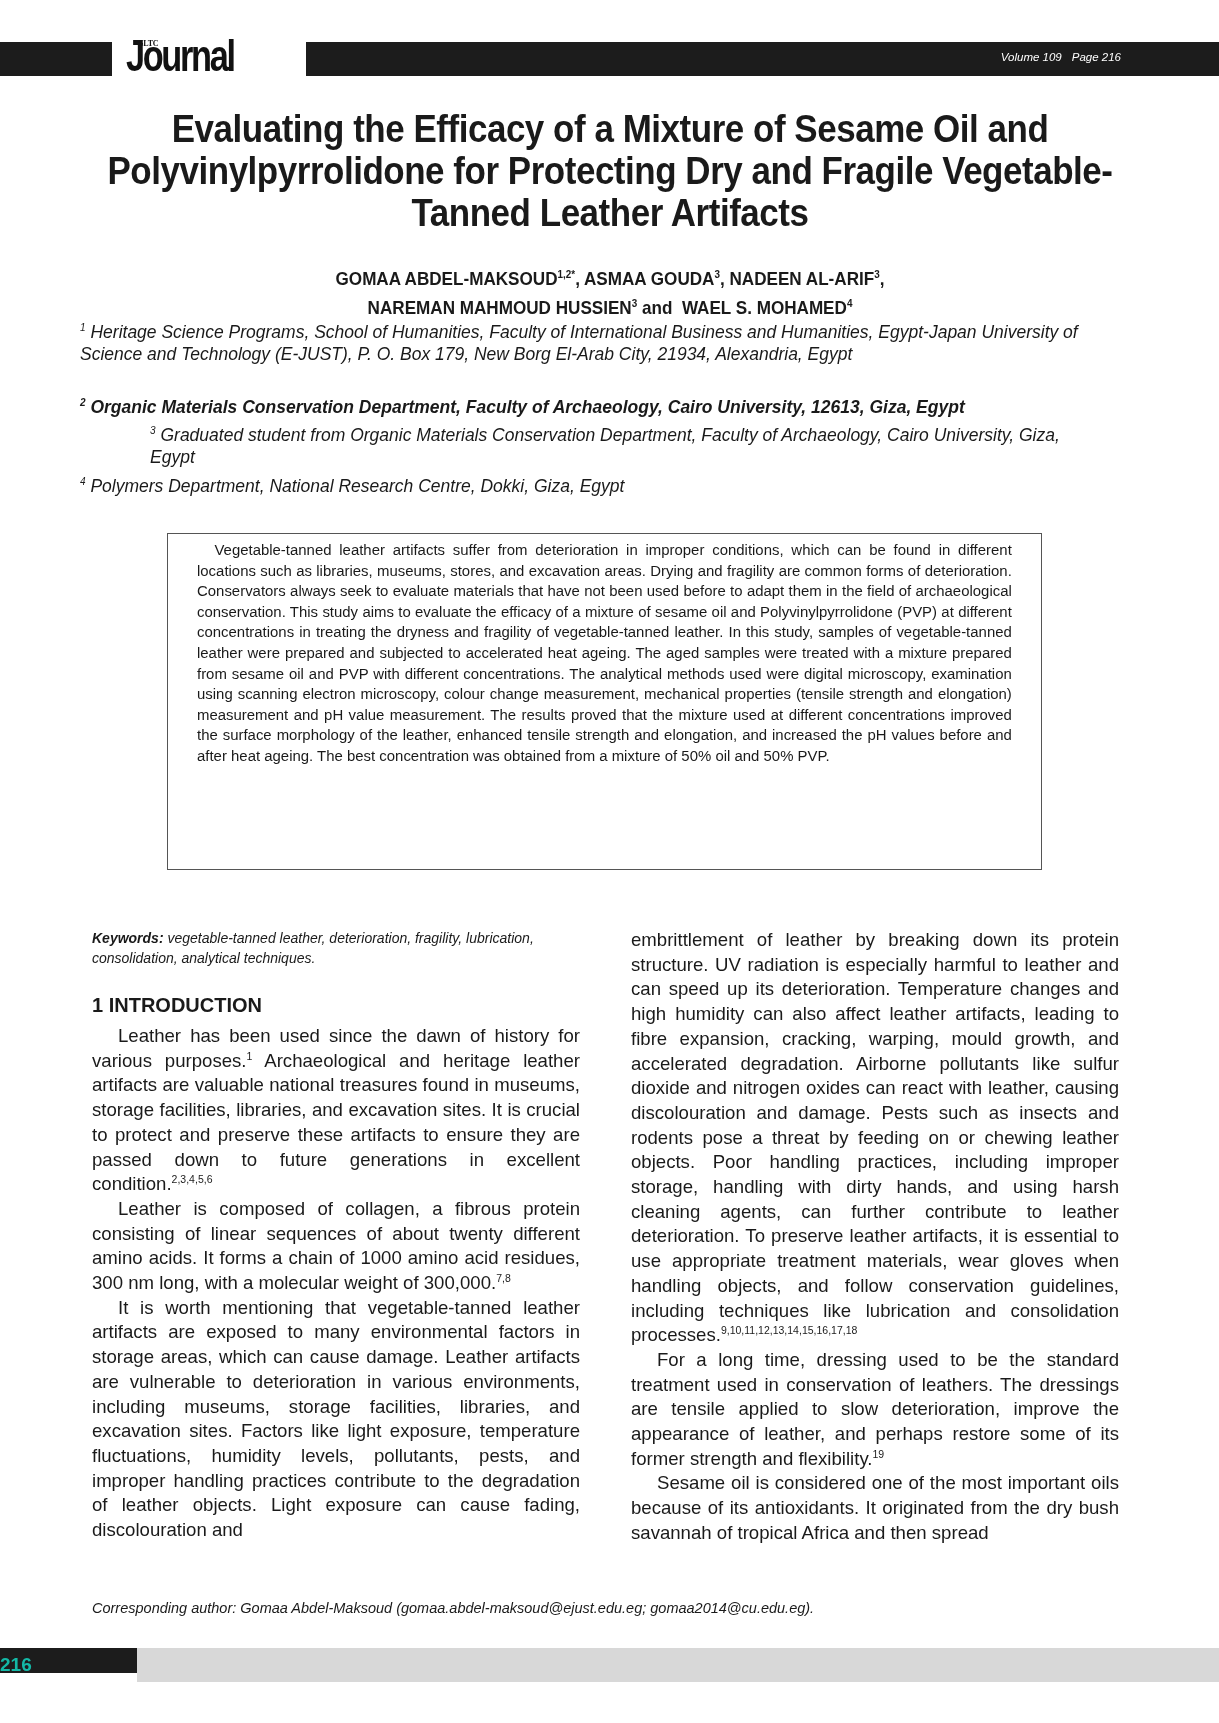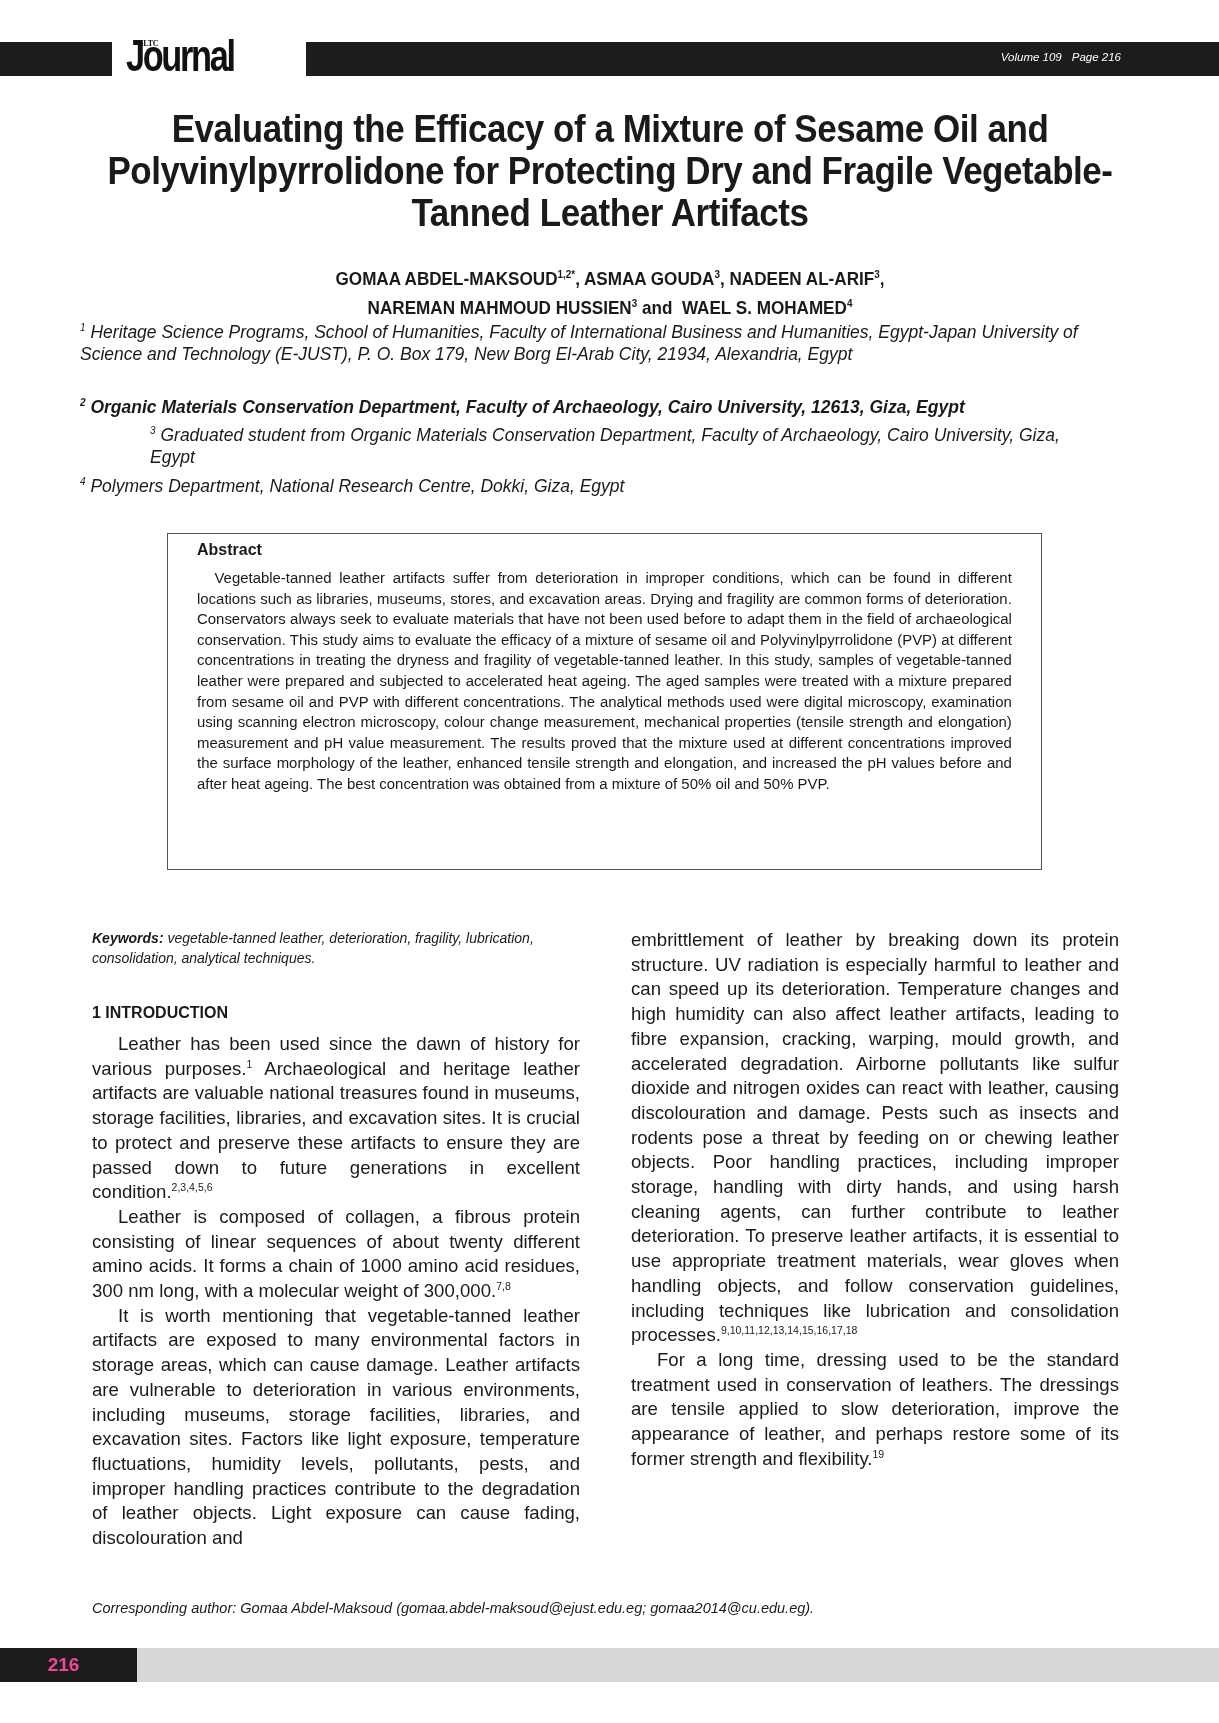--- a/index.html
+++ b/index.html
@@ -27,27 +27,27 @@
 
   .abstract-box { position: absolute; left: 167px; top: 533px; width: 875px; height: 337px; border: 1px solid #555; box-sizing: border-box; padding: 6px 29px 0 29px; }
   .abstract-title { font-weight: bold; font-size: 16px; line-height: 20px; margin-bottom: 8px; }
   .abstract-text { font-size: 15.4px; line-height: 20.6px; text-align: justify; text-indent: 18px; transform: scaleX(0.97); transform-origin: left top; width: 840px; }
 
   .col-left { position: absolute; left: 92px; top: 928px; width: 488px; }
   .col-right { position: absolute; left: 631px; top: 928px; width: 488px; }
 
   .keywords { font-size: 14px; line-height: 20px; font-style: italic; }
   .keywords b { }
-  .section-head { font-weight: bold; font-size: 16px; margin-top: 32px; margin-bottom: 6px; line-height: 26px; }
+  .section-head { font-weight: bold; font-size: 20px; margin-top: 24px; margin-bottom: 6px; line-height: 26px; }
   .para { font-size: 18.6px; line-height: 24.7px; text-align: justify; margin: 0; }
   .para.indent { text-indent: 26px; }
   .para sup { font-size: 10.5px; line-height: 0; }
 
   .corr { position: absolute; left: 92px; top: 1600px; font-style: italic; font-size: 14.5px; }
-  .footer-num { position: absolute; left: 0; top: 1648px; width: 137px; height: 34px; background: #1c1c1c; color: #ec4899; font-weight: bold; font-size: 19px; line-height: 34px; text-align: center; padding-right: 10px; box-sizing: border-box; }
+  .footer-num { position: absolute; left: 0; top: 1648px; width: 137px; height: 25px; background: #1c1c1c; color: #14b8a6; font-weight: bold; font-size: 19px; line-height: 34px; text-align: left; padding-right: 10px; box-sizing: border-box; }
   .footer-bar { position: absolute; left: 137px; top: 1648px; width: 1082px; height: 34px; background: #d8d8d8; }
 </style>
 </head>
 <body>
 
 <div class="header-bar-left"></div>
 <div class="logo">
   <span class="word">Journal</span>
   <span class="sltc">SLTC</span>
 </div>
@@ -65,32 +65,32 @@
   <span>NAREMAN MAHMOUD HUSSIEN</span><sup>3</sup><span style="white-space:pre"> and </span>
   <span>WAEL S. MOHAMED</span><sup>4</sup>
 </div>
 
 <div class="affil aff1"><sup>1</sup> <span>Heritage Science Programs, School of Humanities, Faculty of International Business and Humanities, Egypt-Japan University of Science and Technology (E-JUST), P. O. Box 179, New Borg El-Arab City, 21934, Alexandria, Egypt</span></div>
 <div class="affil aff2"><sup>2</sup> <span>Organic Materials Conservation Department, Faculty of Archaeology, Cairo University, 12613, Giza, Egypt</span></div>
 <div class="affil aff3" style="left:150px;width:920px;"><sup>3</sup> <span>Graduated student from Organic Materials Conservation Department, Faculty of Archaeology, Cairo University, Giza, Egypt</span></div>
 <div class="affil aff4"><sup>4</sup> <span>Polymers Department, National Research Centre, Dokki, Giza, Egypt</span></div>
 
 <div class="abstract-box">
-  <div class="abstract-title">Abstract</div>
   <div class="abstract-text">Vegetable-tanned leather artifacts suffer from deterioration in improper conditions, which can be found in different locations such as libraries, museums, stores, and excavation areas. Drying and fragility are common forms of deterioration. Conservators always seek to evaluate materials that have not been used before to adapt them in the field of archaeological conservation. This study aims to evaluate the efficacy of a mixture of sesame oil and Polyvinylpyrrolidone (PVP) at different concentrations in treating the dryness and fragility of vegetable-tanned leather. In this study, samples of vegetable-tanned leather were prepared and subjected to accelerated heat ageing. The aged samples were treated with a mixture prepared from sesame oil and PVP with different concentrations. The analytical methods used were digital microscopy, examination using scanning electron microscopy, colour change measurement, mechanical properties (tensile strength and elongation) measurement and pH value measurement. The results proved that the mixture used at different concentrations improved the surface morphology of the leather, enhanced tensile strength and elongation, and increased the pH values before and after heat ageing. The best concentration was obtained from a mixture of 50% oil and 50% PVP.</div>
 </div>
 
 <div class="col-left">
   <div class="keywords"><b>Keywords:</b> <span>vegetable-tanned leather, deterioration, fragility, lubrication, consolidation, analytical techniques.</span></div>
   <div class="section-head">1 INTRODUCTION</div>
   <p class="para indent"><span>Leather has been used since the dawn of history for various purposes.</span><sup>1</sup><span> Archaeological and heritage leather artifacts are valuable national treasures found in museums, storage facilities, libraries, and excavation sites. It is crucial to protect and preserve these artifacts to ensure they are passed down to future generations in excellent condition.</span><sup>2,3,4,5,6</sup></p>
   <p class="para indent"><span>Leather is composed of collagen, a fibrous protein consisting of linear sequences of about twenty different amino acids. It forms a chain of 1000 amino acid residues, 300 nm long, with a molecular weight of 300,000.</span><sup>7,8</sup></p>
   <p class="para indent"><span>It is worth mentioning that vegetable-tanned leather artifacts are exposed to many environmental factors in storage areas, which can cause damage. Leather artifacts are vulnerable to deterioration in various environments, including museums, storage facilities, libraries, and excavation sites. Factors like light exposure, temperature fluctuations, humidity levels, pollutants, pests, and improper handling practices contribute to the degradation of leather objects. Light exposure can cause fading, discolouration and</span></p>
 </div>
 
 <div class="col-right">
   <p class="para"><span>embrittlement of leather by breaking down its protein structure. UV radiation is especially harmful to leather and can speed up its deterioration. Temperature changes and high humidity can also affect leather artifacts, leading to fibre expansion, cracking, warping, mould growth, and accelerated degradation. Airborne pollutants like sulfur dioxide and nitrogen oxides can react with leather, causing discolouration and damage. Pests such as insects and rodents pose a threat by feeding on or chewing leather objects. Poor handling practices, including improper storage, handling with dirty hands, and using harsh cleaning agents, can further contribute to leather deterioration. To preserve leather artifacts, it is essential to use appropriate treatment materials, wear gloves when handling objects, and follow conservation guidelines, including techniques like lubrication and consolidation processes.</span><sup>9,10,11,12,13,14,15,16,17,18</sup></p>
   <p class="para indent"><span>For a long time, dressing used to be the standard treatment used in conservation of leathers. The dressings are tensile applied to slow deterioration, improve the appearance of leather, and perhaps restore some of its former strength and flexibility.</span><sup>19</sup></p>
+  <p class="para indent"><span>Sesame oil is considered one of the most important oils because of its antioxidants. It originated from the dry bush savannah of tropical Africa and then spread</span></p>
 </div>
 
 <div class="corr">Corresponding author: Gomaa Abdel-Maksoud (gomaa.abdel-maksoud@ejust.edu.eg; gomaa2014@cu.edu.eg).</div>
 <div class="footer-num">216</div>
 <div class="footer-bar"></div>
 
 </body></html>

